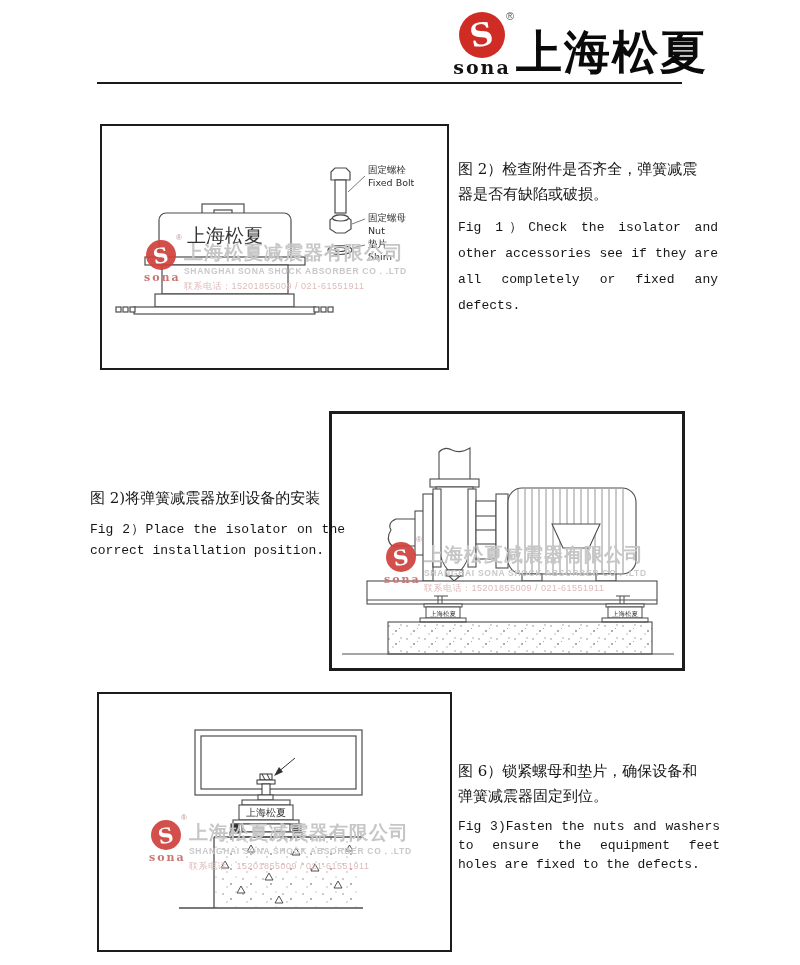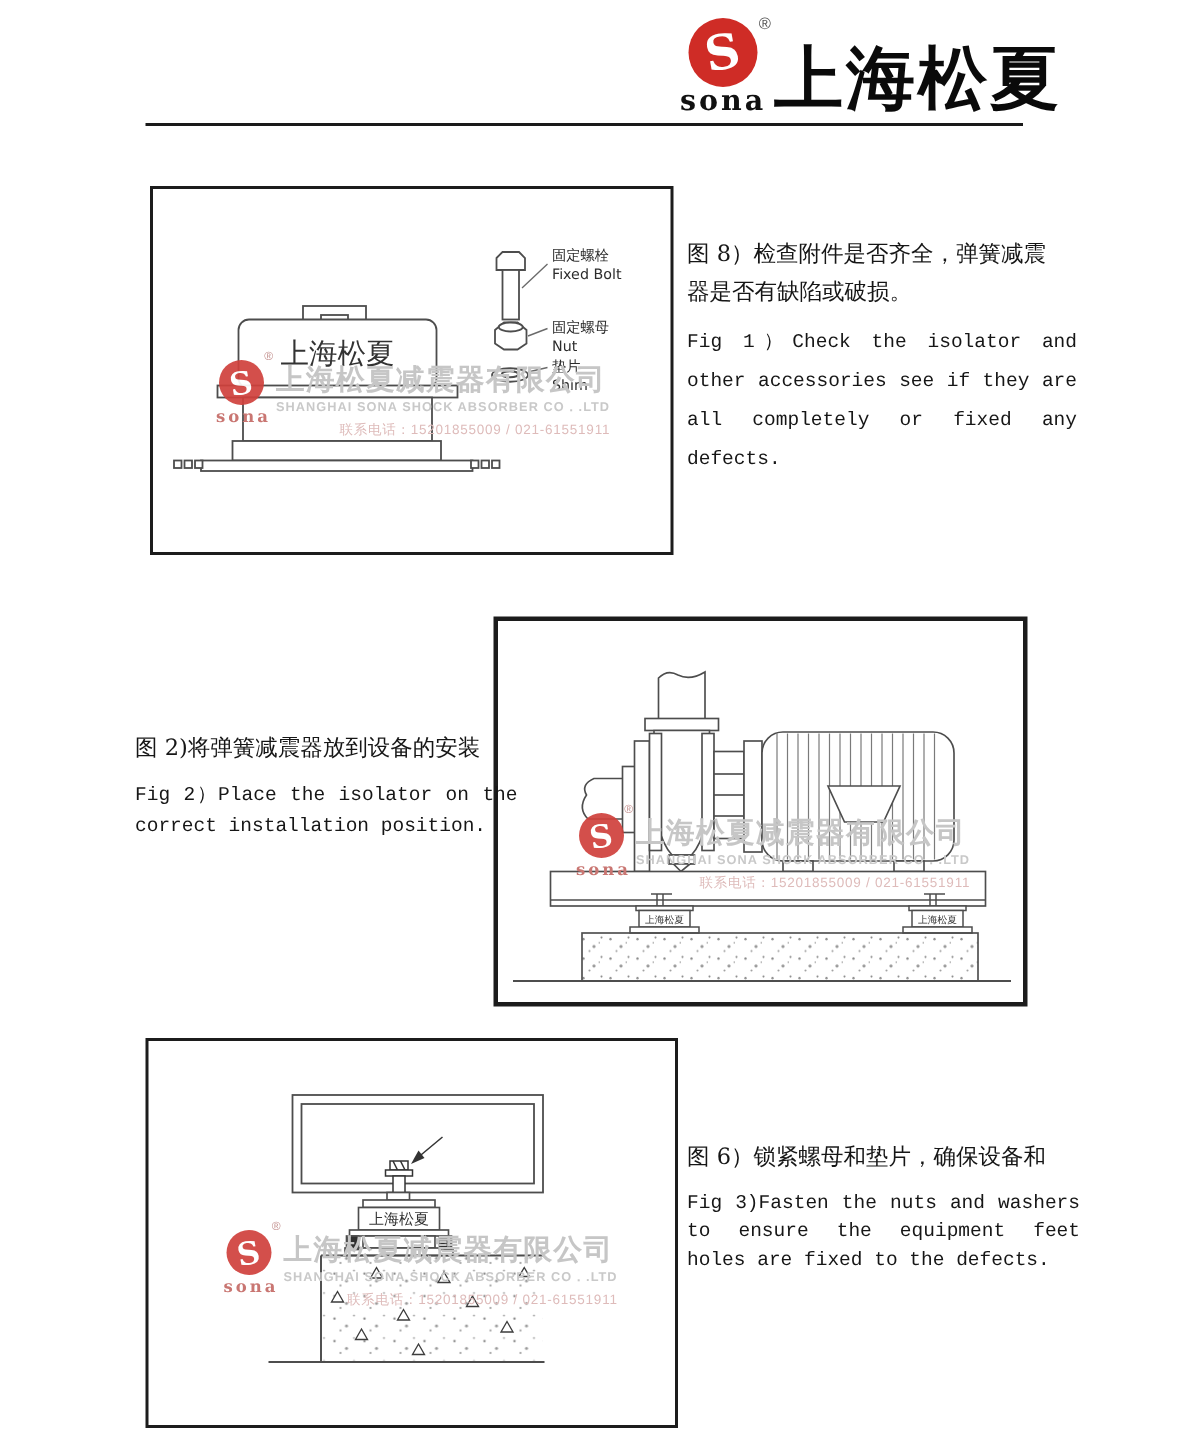--- a/index.html
+++ b/index.html
@@ -29,21 +29,21 @@
   .wm-logo{width:34px;text-align:center;position:relative;flex:none;}
   .wm-circle{width:30px;height:30px;border-radius:50%;background:#d0413c;opacity:.92;
              display:flex;align-items:center;justify-content:center;margin:0 auto;}
   .wm-s{color:#fff;font:bold 21px "DejaVu Serif",serif;transform:rotate(-10deg);line-height:1;}
   .wm-reg{position:absolute;right:-4px;top:-7px;font-size:8px;color:#c49391;}
   .wm-sona{font:bold 11px "DejaVu Serif",serif;color:#c97672;letter-spacing:2px;margin-top:1px;}
   .wm-text{margin-left:6px;}
   .wm-zh{font-size:19px;font-weight:bold;color:#c6c6c6;letter-spacing:1px;white-space:nowrap;
          font-family:"DejaVu Sans",sans-serif;}
   .wm-en{font-size:8.5px;font-weight:bold;color:#c9c9c9;letter-spacing:.7px;white-space:nowrap;}
-  .wm-tel{font-size:9px;color:#debbba;letter-spacing:.5px;margin-top:2px;white-space:nowrap;text-align:right;}
+  .wm-tel{font-size:9px;color:#debbba;letter-spacing:.5px;margin-top:2px;white-space:nowrap;}
 
   
   .caption{position:absolute;}
   .cap-zh{font-family:"DejaVu Serif","Liberation Serif",serif;font-size:15px;line-height:25px;
           color:#161616;}
   .cap-zh .cap-line{white-space:nowrap;}
   .cap-en{font-family:"Liberation Mono","DejaVu Sans Mono",monospace;font-size:13px;color:#161616;
           margin-top:8px;}
   .cap-en .cap-line:not(:last-child){text-align:justify;text-align-last:justify;}
   .cap1{left:458px;top:157px;} .cap1 .cap-en{width:260px;line-height:26px;}
@@ -125,21 +125,21 @@
       <div class="wm-text">
         <div class="wm-zh">上海松夏减震器有限公司</div>
         <div class="wm-en">SHANGHAI SONA SHOCK ABSORBER CO．.LTD</div>
         <div class="wm-tel">联系电话：15201855009 / 021-61551911</div>
       </div>
     </div>
   </section>
 
   <div class="caption cap1">
     <div class="cap-zh">
-      <div class="cap-line">图 8）检查附件是否齐全，弹簧减震</div>
+      <div class="cap-line">图 2）检查附件是否齐全，弹簧减震</div>
       <div class="cap-line">器是否有缺陷或破损。</div>
     </div>
     <div class="cap-en">
       <div class="cap-line">Fig 1）Check the isolator and</div>
       <div class="cap-line">other accessories see if they are</div>
       <div class="cap-line">all completely or fixed any</div>
       <div class="cap-line">defects.</div>
     </div>
   </div>
 
@@ -323,20 +323,21 @@
         <div class="wm-zh">上海松夏减震器有限公司</div>
         <div class="wm-en">SHANGHAI SONA SHOCK ABSORBER CO．.LTD</div>
         <div class="wm-tel">联系电话：15201855009 / 021-61551911</div>
       </div>
     </div>
   </section>
 
   <div class="caption cap3">
     <div class="cap-zh">
       <div class="cap-line">图 6）锁紧螺母和垫片，确保设备和</div>
+      <div class="cap-line">弹簧减震器固定到位。</div>
     </div>
     <div class="cap-en">
       <div class="cap-line">Fig 3)Fasten the nuts and washers</div>
       <div class="cap-line">to ensure the equipment feet</div>
       <div class="cap-line">holes are fixed to the defects.</div>
     </div>
   </div>
 
 </div>
 

